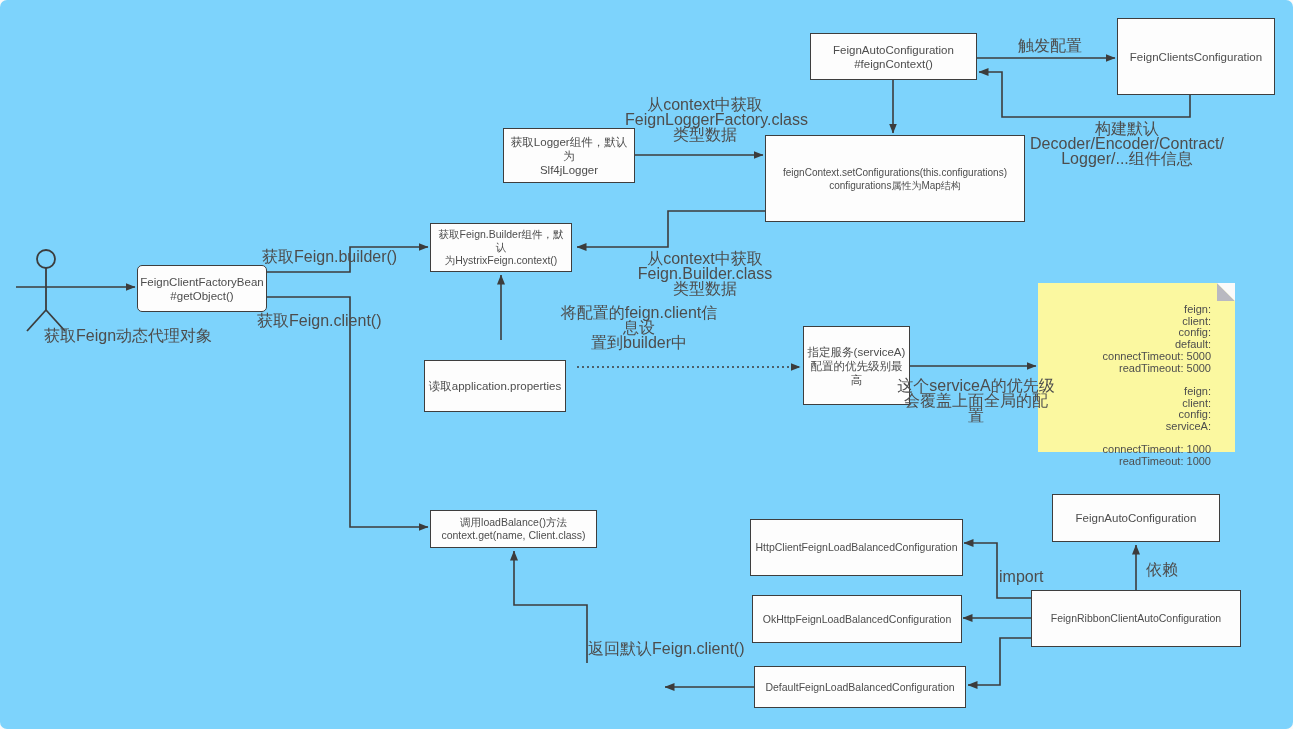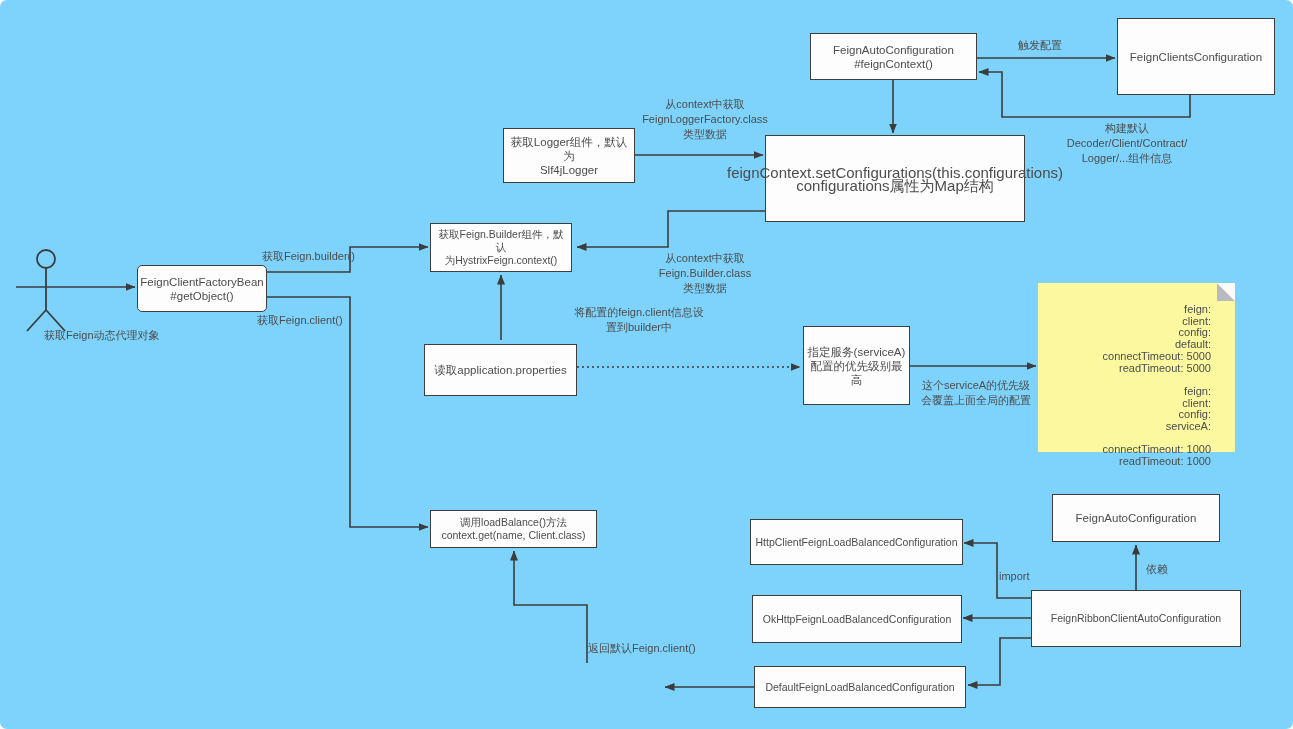--- a/index.html
+++ b/index.html
@@ -6,24 +6,24 @@
   .stage{
     position:relative;width:1293px;height:729px;background:#7dd3fc;
     font-family:"Liberation Sans","DejaVu Sans",sans-serif;color:#4d4d4d;overflow:hidden;border-radius:7px;
   }
   .wires{position:absolute;left:0;top:0;}
   .node{
     position:absolute;display:flex;align-items:center;justify-content:center;
     text-align:center;background:#fdfdfd;border:1.6px solid #3e3e3e;
     white-space:pre-line;font-size:11.5px;line-height:14px;box-sizing:border-box;padding:2px 3px;
   }
-  .fs10{font-size:15px;line-height:13px;}
+  .fs10{font-size:10px;line-height:13px;}
   .fs105{font-size:10.5px;line-height:13px;}
   .rounded{border-radius:5px;}
-  .elabel{position:absolute;font-size:11px;line-height:15px;white-space:pre-line;color:#4d4d4d;}
+  .elabel{position:absolute;font-size:16px;line-height:15px;white-space:pre-line;color:#4d4d4d;}
   .center{text-align:center;}
   .note{position:absolute;background:#fbf8a0;box-sizing:border-box;}
   .note pre{
     margin:16px;font-family:"Liberation Sans","DejaVu Sans",sans-serif;
     font-size:11px;line-height:11.7px;padding:5px 8px 0 10px;white-space:pre;color:#4d4d4d;text-align:right;
   }
   .fold{position:absolute;top:0;right:0;}
 </style>
 </head>
 <body>
@@ -67,26 +67,26 @@
 #feignContext()</div>
   <div class="node" style="left:1117px;top:18px;width:158px;height:77px">FeignClientsConfiguration</div>
   <div class="node fs10" style="left:765px;top:135px;width:260px;height:87px">feignContext.setConfigurations(this.configurations)
 configurations属性为Map结构</div>
   <div class="node" style="left:503px;top:128px;width:132px;height:55px">获取Logger组件，默认为
 Slf4jLogger</div>
   <div class="node fs105" style="left:430px;top:223px;width:142px;height:49px">获取Feign.Builder组件，默认
 为HystrixFeign.context()</div>
   <div class="node rounded" style="left:137px;top:265px;width:130px;height:47px">FeignClientFactoryBean
 #getObject()</div>
-  <div class="node" style="left:424px;top:344px;width:153px;height:52px">读取application.properties</div>
+  <div class="node" style="left:424px;top:360px;width:142px;height:52px">读取application.properties</div>
   <div class="node" style="left:803px;top:326px;width:107px;height:79px">指定服务(serviceA)
 配置的优先级别最高</div>
   <div class="node fs105" style="left:430px;top:510px;width:167px;height:38px">调用loadBalance()方法
 context.get(name, Client.class)</div>
-  <div class="node fs105" style="left:750px;top:519px;width:213px;height:46px">HttpClientFeignLoadBalancedConfiguration</div>
+  <div class="node fs105" style="left:750px;top:519px;width:213px;height:57px">HttpClientFeignLoadBalancedConfiguration</div>
   <div class="node fs105" style="left:752px;top:595px;width:210px;height:48px">OkHttpFeignLoadBalancedConfiguration</div>
   <div class="node fs105" style="left:754px;top:666px;width:212px;height:42px">DefaultFeignLoadBalancedConfiguration</div>
   <div class="node fs105" style="left:1031px;top:590px;width:210px;height:57px">FeignRibbonClientAutoConfiguration</div>
   <div class="node" style="left:1052px;top:494px;width:168px;height:48px">FeignAutoConfiguration</div>
 
   <div class="note" style="left:1038px;top:283px;width:197px;height:169px">
     <pre>feign:
   client:
     config:
       default:
@@ -101,21 +101,21 @@
         connectTimeout: 1000
         readTimeout: 1000</pre>
     <svg class="fold" width="18" height="18">
       <polygon points="0,0 18,18 0,18" fill="#b9b9c1"></polygon>
       <polygon points="0,0 18,0 18,18" fill="#fafafa"></polygon>
     </svg>
   </div>
 
   <div class="elabel" style="left:1018px;top:38px">触发配置</div>
   <div class="elabel center" style="left:1027px;top:121px;width:200px">构建默认
-Decoder/Client/Contract/
+Decoder/Encoder/Contract/
 Logger/...组件信息</div>
   <div class="elabel center" style="left:625px;top:97px;width:160px">从context中获取
 FeignLoggerFactory.class
 类型数据</div>
   <div class="elabel center" style="left:625px;top:251px;width:160px">从context中获取
 Feign.Builder.class
 类型数据</div>
   <div class="elabel" style="left:262px;top:249px">获取Feign.builder()</div>
   <div class="elabel" style="left:257px;top:313px">获取Feign.client()</div>
   <div class="elabel" style="left:44px;top:328px">获取Feign动态代理对象</div>

